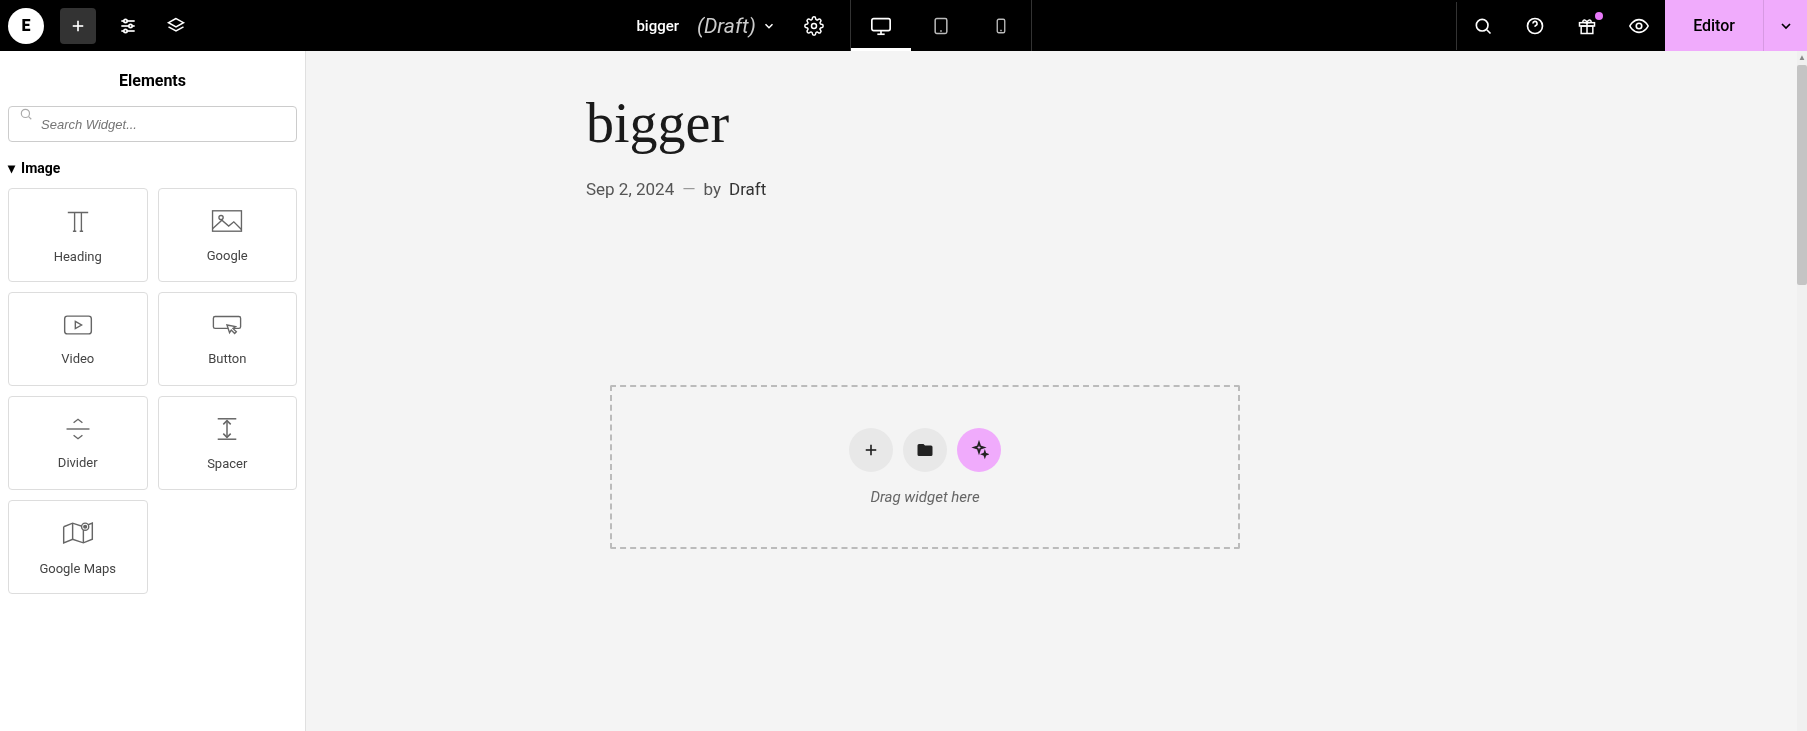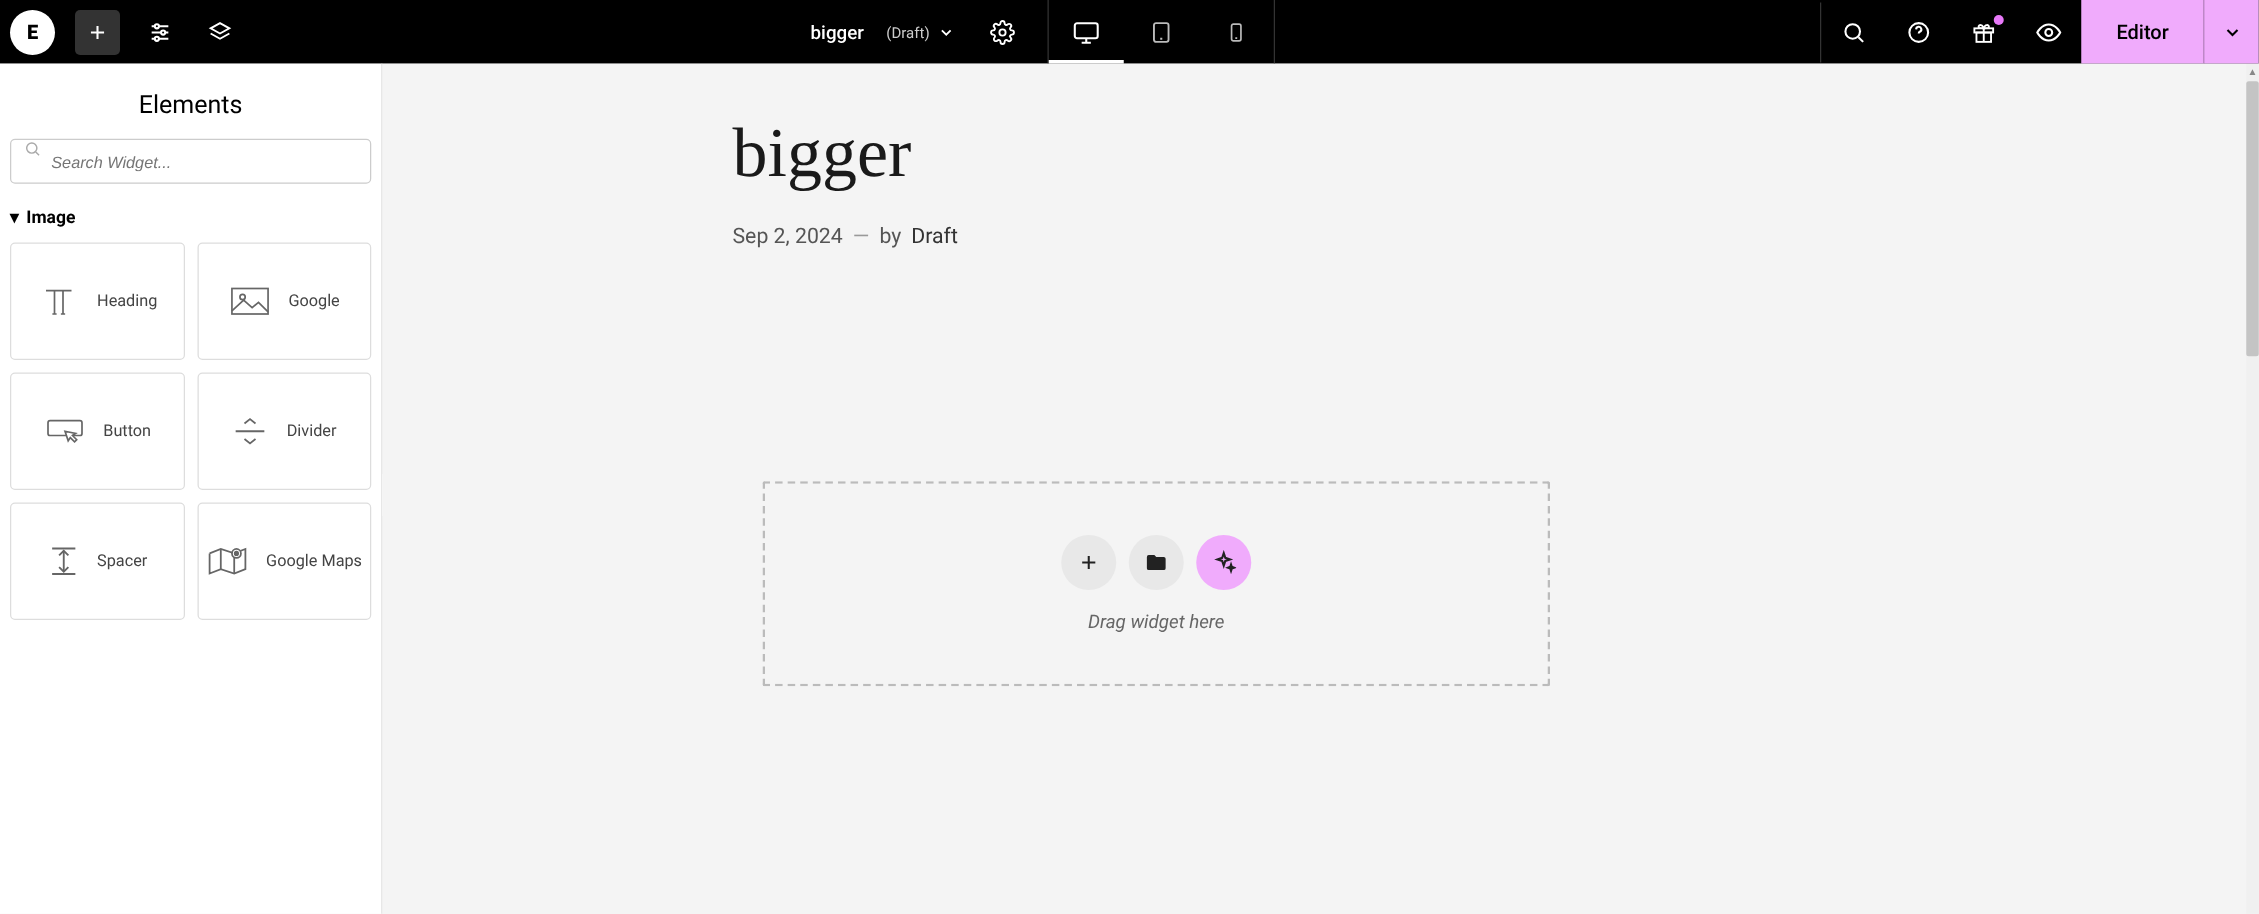--- a/index.html
+++ b/index.html
@@ -17,21 +17,21 @@
 }
 .icon-btn {
   width: 48px; height: 48px; display: flex; align-items: center; justify-content: center;
   cursor: pointer; color: #fff;
 }
 .icon-btn.highlight { background: #333; width: 36px; height: 36px; border-radius: 4px; margin: 0 8px; }
 .topbar .spacer { flex: 1; }
 .topbar .center { display: flex; align-items: center; gap: 2px; }
 .doc-title { display: flex; align-items: center; gap: 6px; padding: 0 12px; cursor: pointer; }
 .doc-title .name { font-size: 15px; font-weight: 500; }
-.doc-title .draft { font-size: 12px; color: #ccc; margin-left: 12px; }
+.doc-title .draft { font-style: italic; font-size: 21px; color: #ccc; margin-left: 12px; }
 .device-group { display: flex; border-left: 1px solid #333; border-right: 1px solid #333; margin-left: 10px; }
 .device-btn { width: 60px; height: 51px; display: flex; align-items:center; justify-content:center; cursor:pointer; }
 .device-btn.active { border-bottom: 3px solid #fff; padding-top: 3px; }
 .right-tools { display:flex; align-items:center; border-left:1px solid #333; }
 .right-tools .icon-btn { width:52px; }
 .gift-wrap { position:relative; }
 .gift-dot { position:absolute; top:10px; right:10px; width:8px; height:8px; background:#e879f9; border-radius:50%; }
 .publish-btn {
   background:#f0abfc; color:#000; height:51px; padding:0 28px; font-size:16px; font-weight:500;
   display:flex; align-items:center; cursor:pointer;
@@ -39,38 +39,38 @@
 .publish-caret {
   background:#f0abfc; color:#000; width:44px; height:51px; display:flex; align-items:center; justify-content:center;
   border-left:1px solid rgba(0,0,0,0.1); cursor:pointer;
 }
 
 
 .sidebar {
   position:absolute; top:51px; left:0; width:306px; bottom:0; background:#fff; border-right:1px solid #e0e0e0;
   display:flex; flex-direction:column;
 }
-.sidebar-title { text-align:center; font-weight:400; font-size:20px; padding:20px 0 16px; }
+.sidebar-title { text-align:center; font-weight:700; font-size:16px; padding:20px 0 16px; }
 .search-wrap { padding:0 8px 14px; }
 .search-box {
   border:1px solid #ccc; border-radius:4px; height:36px; display:flex; padding:0 10px;
   color:#888;
 }
 .search-box input {
   border:none; outline:none; flex:1; font-style:italic; font-size:13px; color:#555; background:transparent;
 }
 .category-header {
   display:flex; align-items:center; gap:6px; font-weight:700; font-size:14px; padding:4px 8px 12px;
   cursor:pointer;
 }
 .widgets-grid {
   display:grid; grid-template-columns: 1fr 1fr; gap:10px; padding:0 8px;
 }
 .widget-card {
-  border:1px solid #ddd; border-radius:4px; height:94px; display:flex; flex-direction:row;
+  border:1px solid #ddd; border-radius:4px; height:94px; display:flex; flex-direction:column;
   align-items:center; justify-content:center; gap:14px; cursor:grab; background:#fff;
 }
 .widget-card .wicon { color:#555; }
 .widget-card .wlabel { font-size:13px; color:#444; }
 
 
 .collapse-handle {
   position:absolute; top:378px; left:306px; width:16px; height:36px; background:#fff;
   border:1px solid #e0e0e0; border-left:none; display:flex; align-items:center; justify-content:center;
   cursor:pointer; color:#666; font-size:12px;
@@ -261,20 +261,29 @@
         <svg width="34" height="26" viewBox="0 0 40 30" fill="none" stroke="#666" stroke-width="1.6">
             <rect x="3" y="3" width="34" height="24"></rect>
             <circle cx="13" cy="11" r="2.5"></circle>
             <polyline points="3 24 14 14 22 21 28 16 37 25"></polyline>
           </svg>
       </div>
       <div class="wlabel">Google</div>
     </div>
 
 
+    <div class="widget-card">
+      <div class="wicon">
+        <svg width="32" height="24" viewBox="0 0 36 26" fill="none" stroke="#666" stroke-width="1.6">
+            <rect x="3" y="3" width="30" height="20" rx="3"></rect>
+            <polygon points="15 9 22 13 15 17"></polygon>
+          </svg>
+      </div>
+      <div class="wlabel">Video</div>
+    </div>
 
     <div class="widget-card">
       <div class="wicon">
         <svg width="34" height="24" viewBox="0 0 40 28" fill="none" stroke="#666" stroke-width="1.6">
             <rect x="4" y="4" width="32" height="14" rx="2"></rect>
             <path d="M20 14 l3 9 l2 -3 l4 4 l2 -2 l-4 -4 l3 -2 z" fill="#fff"></path>
           </svg>
       </div>
       <div class="wlabel">Button</div>
     </div>

